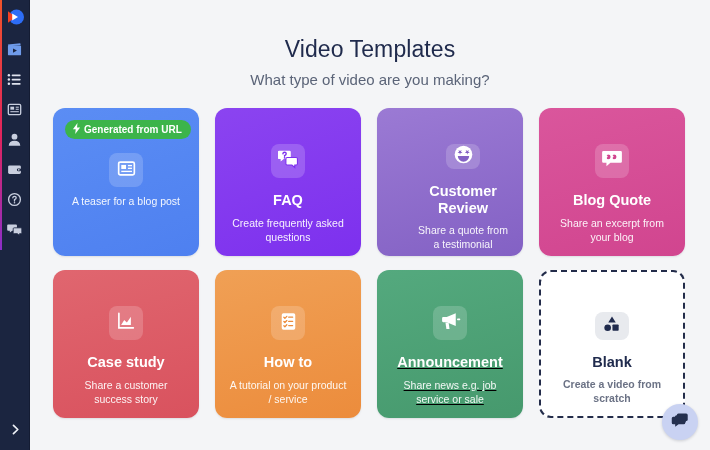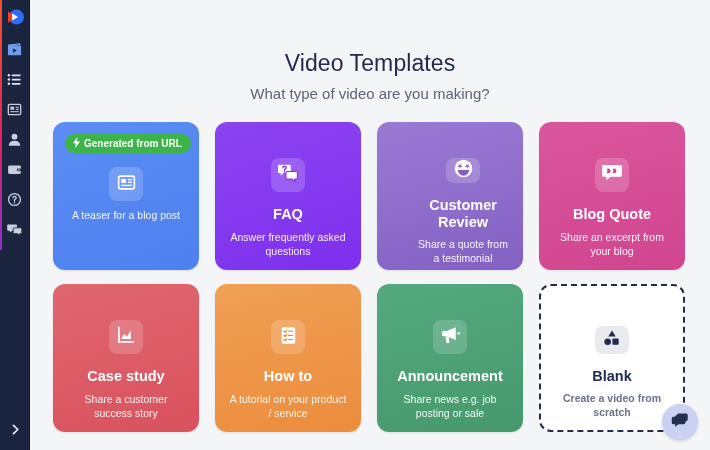--- a/index.html
+++ b/index.html
@@ -37,21 +37,21 @@
     position: absolute; bottom: 6px; left: 0; width: 30px; height: 26px;
     display:flex; align-items:center; justify-content:center; cursor:pointer;
   }
 
   
   .main {
     flex: 1; height: 450px; position: relative;
     background: #f4f5f7;
     overflow: hidden;
   }
-  .header { text-align: center; padding-top: 50px; }
+  .header { text-align: center; padding-top: 36px; }
   .page-title {
     font-size: 23px; font-weight: 400; color: #202b4d;
     letter-spacing: .1px;
   }
   .page-subtitle {
     margin-top: 8px; font-size: 15px; color: #5b6478; font-weight: 400;
   }
 
   .grid {
     margin: 20px auto 0 auto;
@@ -103,21 +103,21 @@
     white-space: nowrap;
   }
 
   
   .c-blue    { background: linear-gradient(160deg,#5b8df4 0%,#4e80f0 100%); }
   .c-purple  { background: linear-gradient(160deg,#8b44f0 0%,#7d30ee 100%); }
   .c-violet  { background: linear-gradient(165deg,#9b7ad4 0%,#8361c4 100%); padding-left: 38px; }
   .c-pink    { background: linear-gradient(165deg,#da569c 0%,#d1458f 100%); }
   .c-red     { background: linear-gradient(165deg,#e0666f 0%,#d9525e 100%); }
   .c-orange  { background: linear-gradient(165deg,#f0a055 0%,#ec8c3c 100%); }
-  .c-green   { background: linear-gradient(165deg,#54a97e 0%,#46996d 100%); }
+  .c-green   { background: linear-gradient(165deg,#54a97e 0%,#46996d 100%); text-decoration: underline; }
 
   .card.blank {
     background: #ffffff;
     border: 2px dashed #232c4a;
     box-shadow: none;
   }
   .card.blank .card-icon-wrap { background: #e8eaee; margin-top: 30px; }
   .card.blank .card-title { color: #202b4d; text-align: right; }
   .card.blank .card-desc  { color: #6b7285; max-width: 140px; font-weight: bold; }
 
@@ -267,21 +267,21 @@
           <span>
             <svg width="20" height="20" viewBox="0 0 18 18" fill="#ffffff">
               <path d="M1 1.6 h9.4 a1.1 1.1 0 0 1 1.1 1.1 v5.2 a1.1 1.1 0 0 1 -1.1 1.1 h-5.2 l-2.8 2.3 v-2.3 h-1.4 a1.1 1.1 0 0 1 -1.1 -1.1 v-5.2 a1.1 1.1 0 0 1 1.1 -1.1 z"></path>
               <path d="M4.4 4.4 Q4.5 2.9 5.9 2.9 Q7.4 2.9 7.4 4.3 Q7.4 5.3 5.9 5.9 L5.9 6.6" fill="none" stroke="#7d30ee" stroke-width="1.2" stroke-linecap="round"></path>
               <circle cx="5.9" cy="8" r=".75" fill="#7d30ee"></circle>
               <path d="M8.2 7.6 h8.2 a1.1 1.1 0 0 1 1.1 1.1 v4.6 a1.1 1.1 0 0 1 -1.1 1.1 h-1.3 v2.2 l-2.6 -2.2 h-4.3 a1.1 1.1 0 0 1 -1.1 -1.1 v-4.6 a1.1 1.1 0 0 1 1.1 -1.1 z" stroke="#7d30ee" stroke-width="1"></path>
             </svg>
           </span>
         </div>
         <div class="card-title">FAQ</div>
-        <div class="card-desc">Answer frequently asked questions</div>
+        <div class="card-desc">Create frequently asked questions</div>
       </div>
 
       <div class="card c-violet">
         <div class="card-icon-wrap">
           <span>
             <svg width="21" height="21" viewBox="0 0 20 20">
               <circle cx="10" cy="10" r="8.4" fill="#ffffff"></circle>
               <path d="M5.2 5.6 l1.5 1.1 l1.5 -1.1 l-.6 1.8 l1.5 1.1 h-1.9 l-.5 1.8 l-.5 -1.8 h-1.9 l1.5 -1.1 z" fill="#8361c4"></path>
               <path d="M12.1 5.6 l1.5 1.1 l1.5 -1.1 l-.6 1.8 l1.5 1.1 h-1.9 l-.5 1.8 l-.5 -1.8 h-1.9 l1.5 -1.1 z" fill="#8361c4"></path>
               <path d="M4.6 11.4 A5.4 5.4 0 0 0 15.4 11.4 Z" fill="#8361c4"></path>
@@ -341,21 +341,21 @@
         <div class="card-icon-wrap">
           <span>
             <svg width="21" height="21" viewBox="0 0 20 20" fill="#ffffff">
               <path d="M3 5.8 h3.4 L15 2.2 v12 L6.4 10.6 H3 a1 1 0 0 1 -1 -1 v-2.8 a1 1 0 0 1 1 -1 z"></path>
               <path d="M5.2 11 h3 l.9 6.2 h-3 z"></path>
               <rect x="16.2" y="7.2" width="3.1" height="1.5" rx=".7"></rect>
             </svg>
           </span>
         </div>
         <div class="card-title">Announcement</div>
-        <div class="card-desc">Share news e.g. job posting or sale</div>
+        <div class="card-desc">Share news e.g. job service or sale</div>
       </div>
 
       <div class="card blank">
         <div class="card-icon-wrap">
           <span>
             <svg width="20" height="20" viewBox="0 0 18 18" fill="#202b4d">
               <path d="M9 2.2 L12.4 7.6 H5.6 Z"></path>
               <circle cx="5.1" cy="12.4" r="3"></circle>
               <rect x="9.4" y="9.5" width="5.6" height="5.6" rx=".7"></rect>
             </svg>

